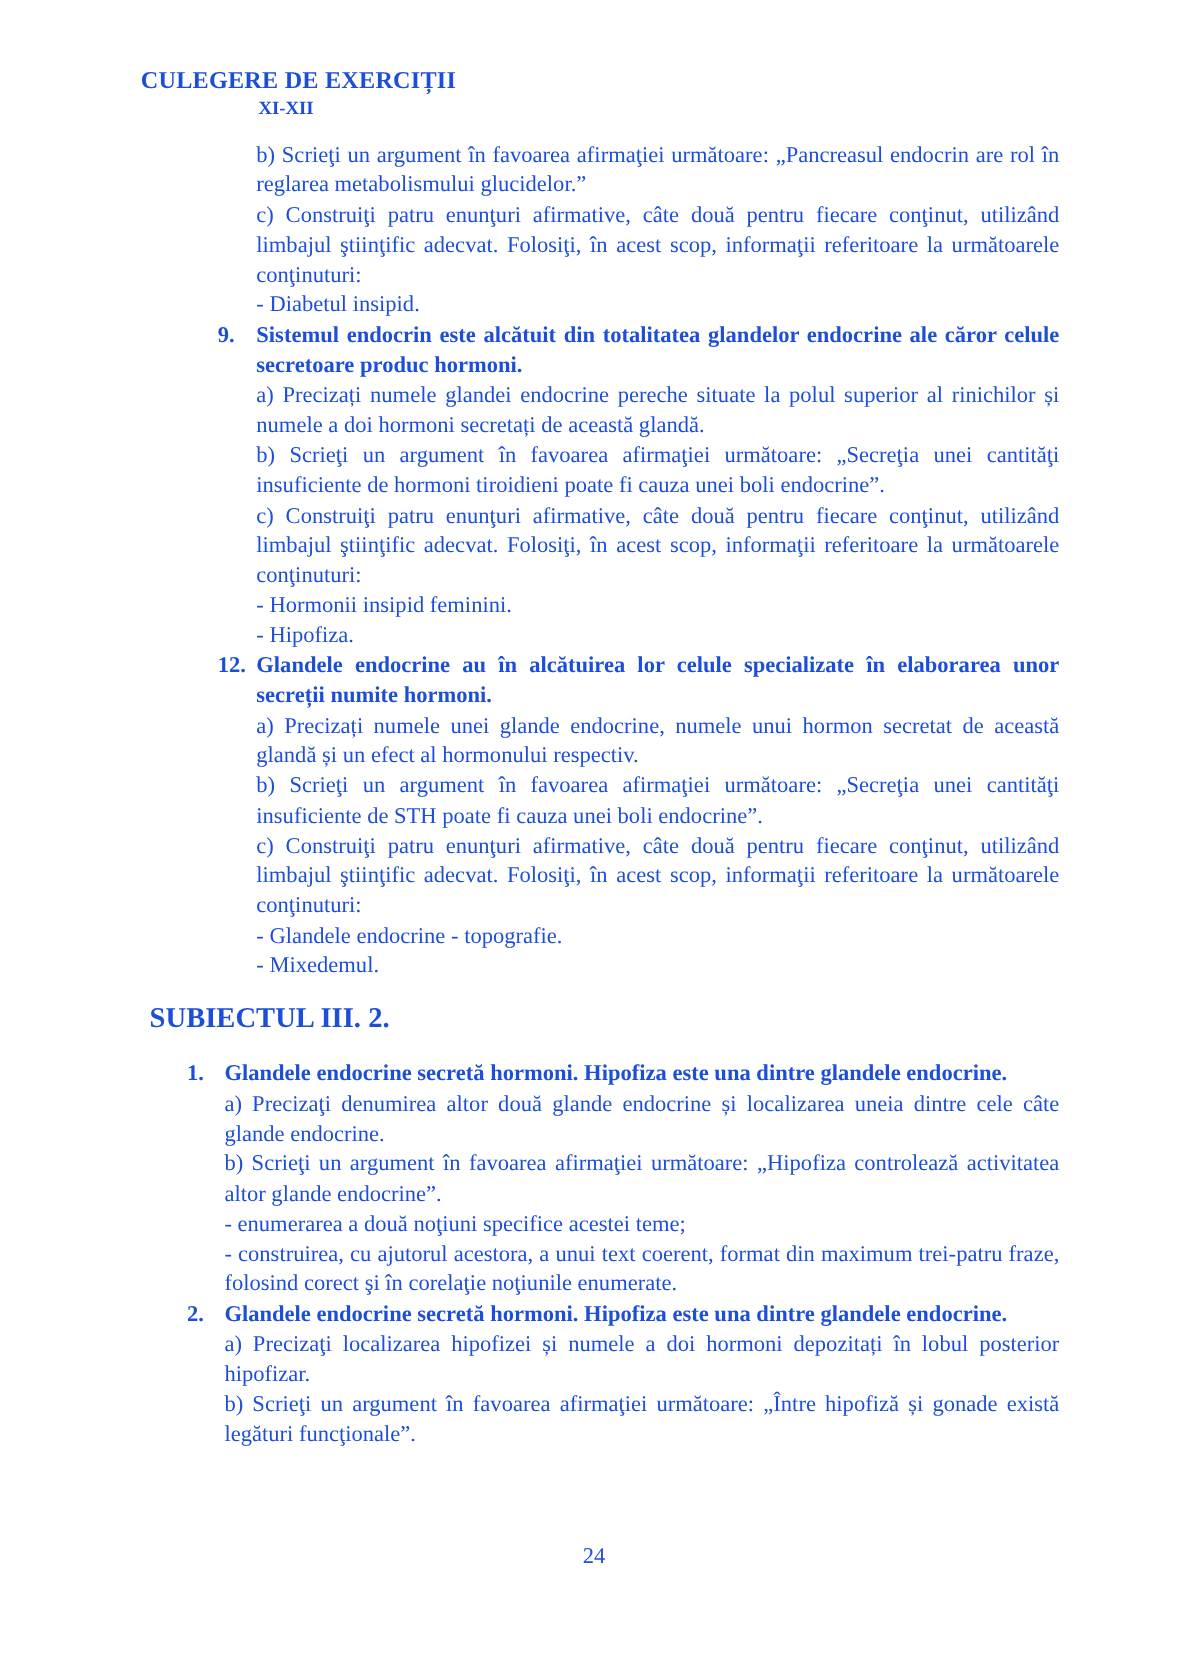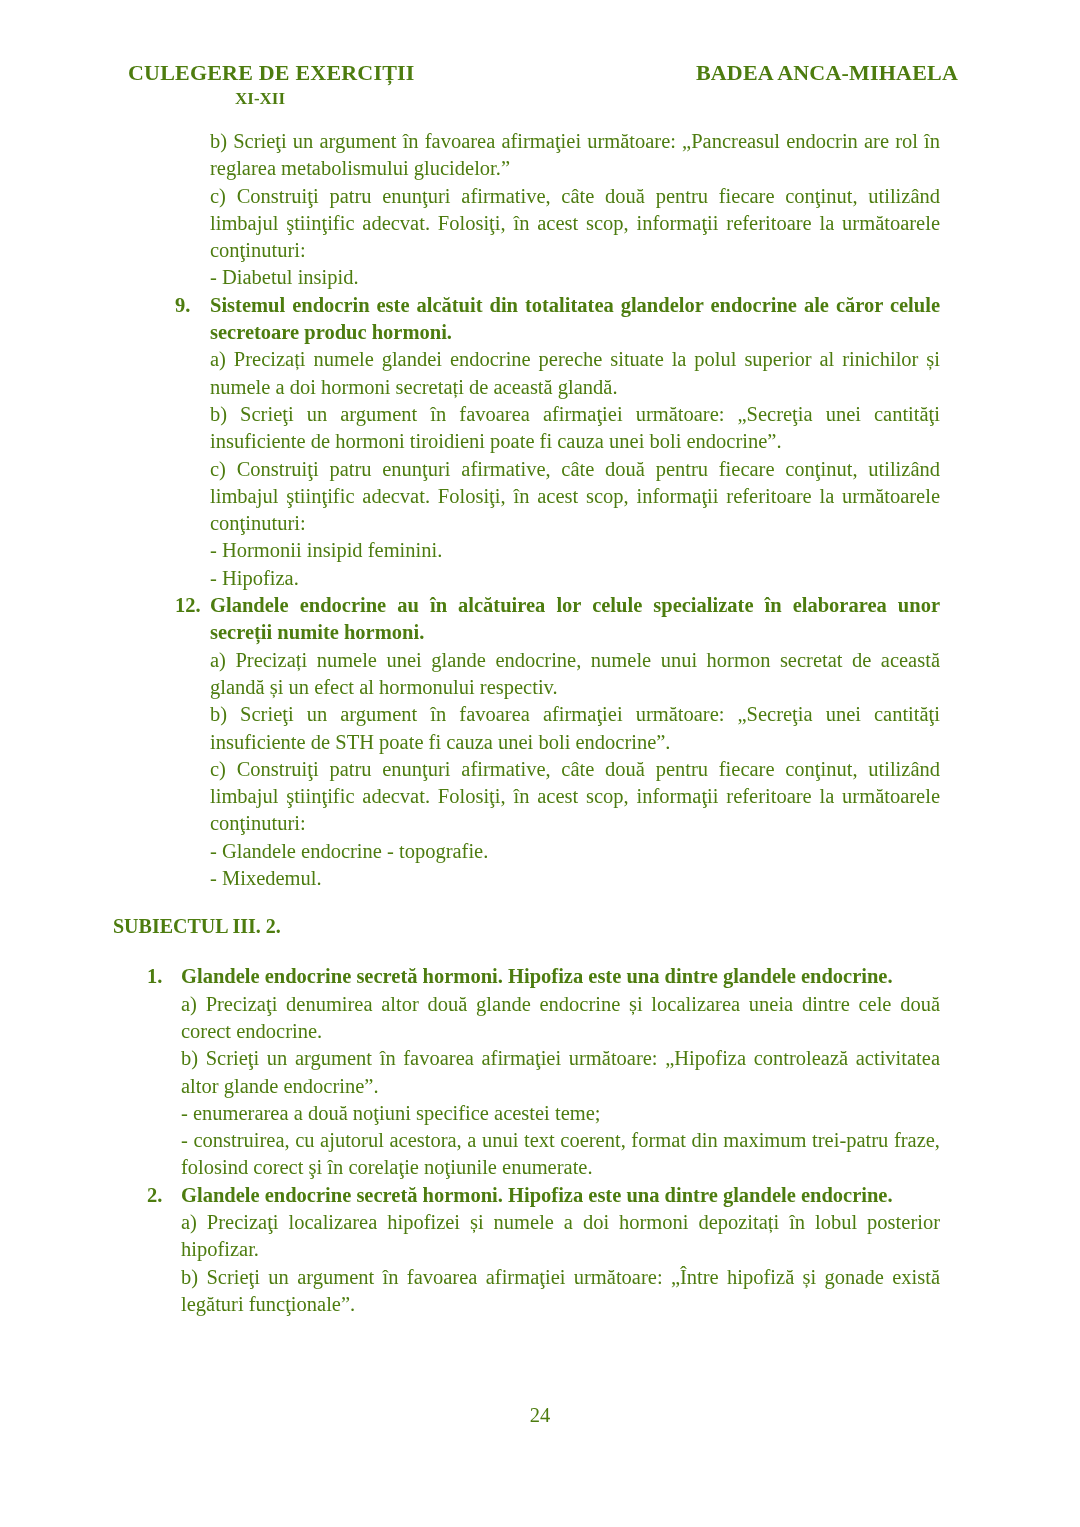--- a/index.html
+++ b/index.html
@@ -1,56 +1,55 @@
 <!DOCTYPE html>
 <html><head>
 <meta charset="utf-8">
 <style>
   html,body{margin:0;padding:0;background:#ffffff;}
   .page{
     position:relative;
     width:1080px;height:1527px;
     background:#ffffff;
     font-family:"Liberation Serif", serif;
-    color:#4d7c0f;
+    color:#1d4ed8;
     overflow:hidden;
   }
   
   .hdr{position:absolute;top:60px;left:128px;right:122px;}
   .hdr-left{float:left;}
   .hdr-title{font-weight:bold;font-size:22px;line-height:26px;letter-spacing:.2px;}
   .hdr-sub{font-weight:bold;font-size:17px;line-height:26px;margin-left:107px;}
   .hdr-author{float:right;font-weight:bold;font-size:22px;line-height:26px;letter-spacing:.2px;}
   
-  .main{position:absolute;top:128px;left:113px;width:832px;font-size:20.5px;line-height:27.3px;font-family:Liberation Serif, serif;}
+  .main{position:absolute;top:128px;left:136px;width:832px;font-size:20.5px;line-height:27.3px;font-family:Liberation Serif, serif;}
   .blk{margin-left:97px;width:730px;text-align:justify;}
   .para{margin:0;}
   
   .item{position:relative;margin-left:97px;width:730px;text-align:justify;}
   .item .num{position:absolute;left:-35px;top:0;font-weight:bold;}
   .item .head{font-weight:bold;margin:0;}
   
-  .section-heading{font-size:20px;font-weight:bold;margin:21px 0 24px 0;line-height:26px;}
+  .section-heading{font-size:26px;font-weight:bold;margin:21px 0 24px 0;line-height:26px;}
   .sitem{position:relative;margin-left:68px;width:759px;text-align:justify;}
   .sitem .num{position:absolute;left:-34px;top:0;font-weight:bold;}
   .sitem .head{font-weight:bold;margin:0;}
   
   .footer{position:absolute;top:1404px;left:0;width:100%;text-align:center;font-size:20.5px;}
 </style>
 </head>
 <body>
 
 <div class="page">
 
   <div class="hdr">
     <div class="hdr-left">
       <div class="hdr-title">CULEGERE DE EXERCIȚII</div>
       <div class="hdr-sub">XI-XII</div>
     </div>
-    <div class="hdr-author">BADEA ANCA-MIHAELA</div>
   </div>
 
   <div class="main">
     <div class="blk" id="intro-block">
         <p class="para">b) Scrieţi un argument în favoarea afirmaţiei următoare: „Pancreasul endocrin are rol în reglarea metabolismului glucidelor.”</p>
         <p class="para">c) Construiţi patru enunţuri afirmative, câte două pentru fiecare conţinut, utilizând limbajul ştiinţific adecvat. Folosiţi, în acest scop, informaţii referitoare la următoarele conţinuturi:</p>
         <p class="para">- Diabetul insipid.</p>
       </div>
     <div id="numbered-items">
         <div class="item">
@@ -70,21 +69,21 @@
           <p class="para">c) Construiţi patru enunţuri afirmative, câte două pentru fiecare conţinut, utilizând limbajul ştiinţific adecvat. Folosiţi, în acest scop, informaţii referitoare la următoarele conţinuturi:</p>
           <p class="para">- Glandele endocrine - topografie.</p>
           <p class="para">- Mixedemul.</p>
         </div>
       </div>
     <h2 class="section-heading">SUBIECTUL III. 2.</h2>
     <div id="section-items">
         <div class="sitem">
           <span class="num">1.</span>
           <p class="head">Glandele endocrine secretă hormoni. Hipofiza este una dintre glandele endocrine.</p>
-          <p class="para">a) Precizaţi denumirea altor două glande endocrine și localizarea uneia dintre cele două corect endocrine.</p>
+          <p class="para">a) Precizaţi denumirea altor două glande endocrine și localizarea uneia dintre cele câte glande endocrine.</p>
           <p class="para">b) Scrieţi un argument în favoarea afirmaţiei următoare: „Hipofiza controlează activitatea altor glande endocrine”.</p>
           <p class="para">- enumerarea a două noţiuni specifice acestei teme;</p>
           <p class="para">- construirea, cu ajutorul acestora, a unui text coerent, format din maximum trei-patru fraze, folosind corect şi în corelaţie noţiunile enumerate.</p>
         </div>
         <div class="sitem">
           <span class="num">2.</span>
           <p class="head">Glandele endocrine secretă hormoni. Hipofiza este una dintre glandele endocrine.</p>
           <p class="para">a) Precizaţi localizarea hipofizei și numele a doi hormoni depozitați în lobul posterior hipofizar.</p>
           <p class="para">b) Scrieţi un argument în favoarea afirmaţiei următoare: „Între hipofiză și gonade există legături funcţionale”.</p>
         </div>

